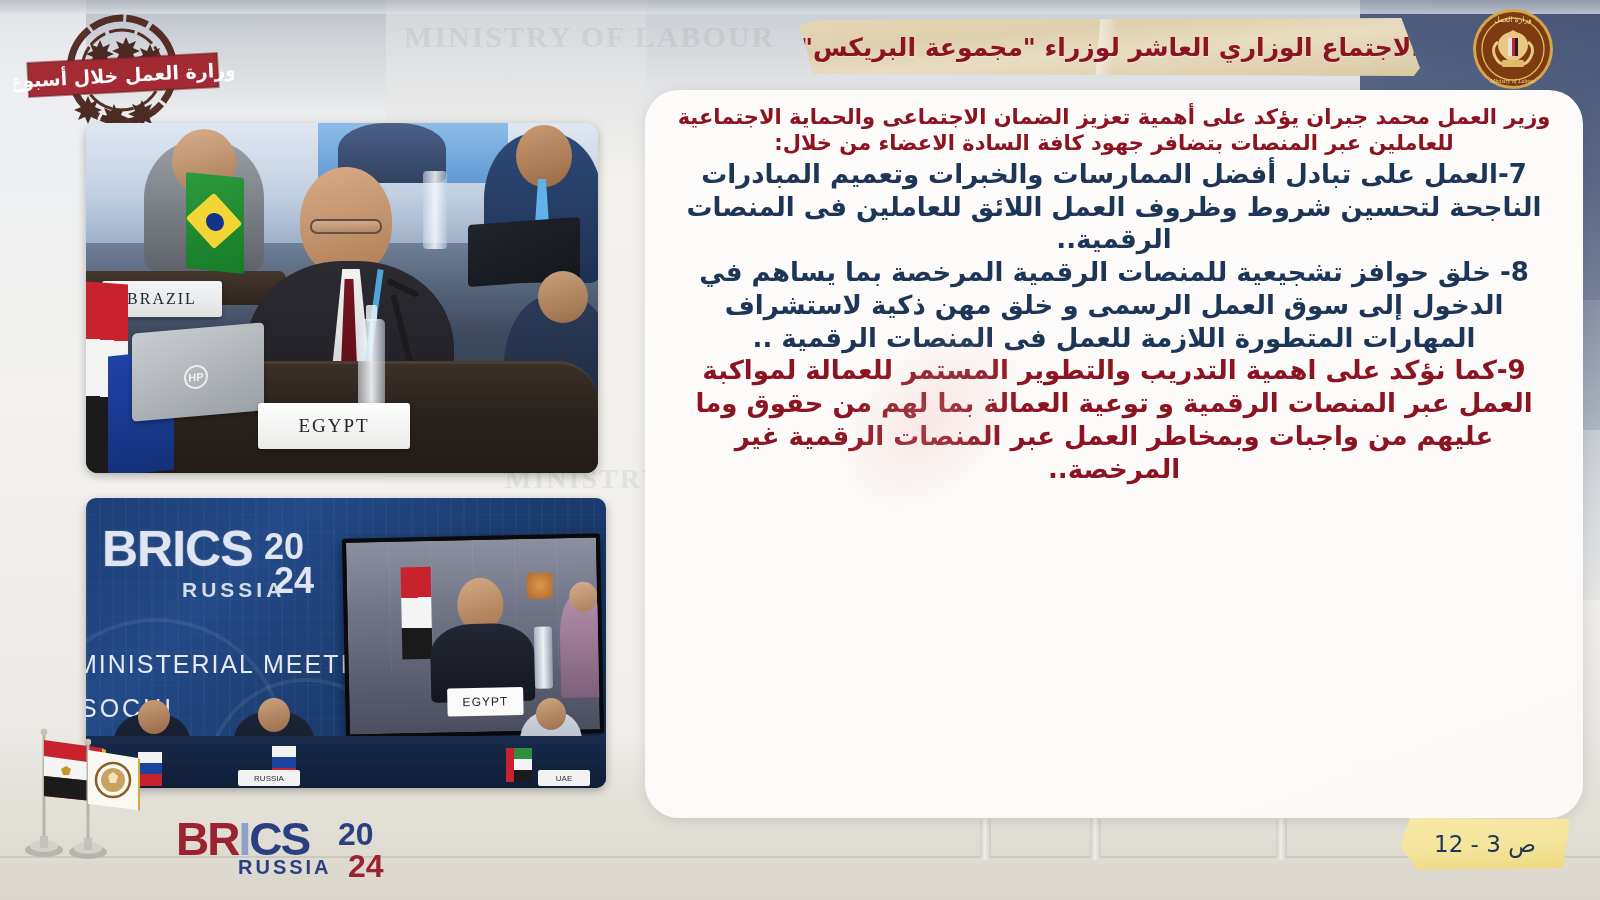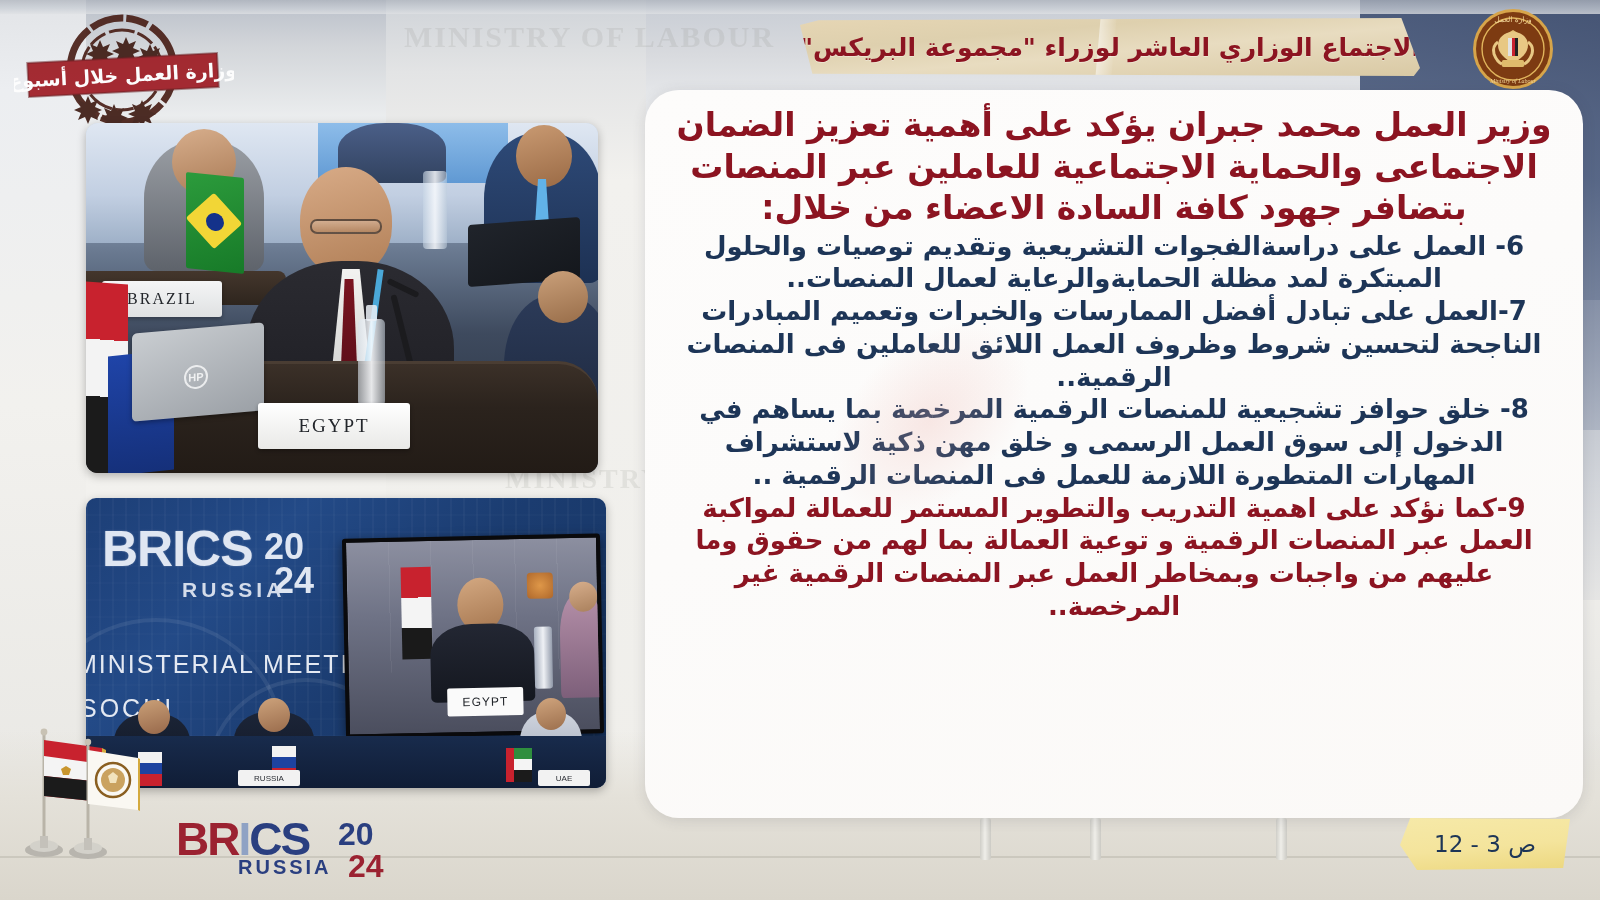--- a/index.html
+++ b/index.html
@@ -227,21 +227,21 @@
   
   .panel{position:absolute;left:645px;top:90px;width:938px;height:728px;
     background:linear-gradient(160deg,#fdfcfb 0%,#fcfbfa 45%,#fbf9f7 100%);
     border-radius:34px;box-shadow:0 2px 14px rgba(60,60,70,.14);
     padding:14px 26px 8px 26px;direction:rtl;overflow:hidden;}
   .panel:before{content:"";position:absolute;left:210px;top:215px;width:150px;height:230px;
     background:radial-gradient(ellipse at center,rgba(236,178,170,.28),rgba(236,178,170,0) 72%);
     transform:rotate(45deg);border-radius:26px;pointer-events:none;}
   .ptxt{font-family:"DejaVu Sans", sans-serif;font-weight:700;text-align:center;
     line-height:1.26;letter-spacing:-.2px;}
-  .p-intro{color:#8c1421;font-size:33px;margin-bottom:1px;}
+  .p-intro{color:#8c1421;font-size:21px;margin-bottom:1px;}
   .p-navy{color:#1d3557;font-size:26px;}
   .p-red{color:#8c1421;font-size:26px;}
 
   
   .pagebadge{position:absolute;left:1400px;top:818px;width:170px;height:52px;
     background:linear-gradient(175deg,#f6e9a8 0%,#f4e49c 55%,#ecd77e 100%);
     clip-path:polygon(6% 0%, 100% 2%, 96% 96%, 10% 100%, 0% 52%);
     display:flex;align-items:center;justify-content:center;
     box-shadow:0 2px 5px rgba(0,0,0,.18);}
   .pagebadge span{font-family:"DejaVu Sans", sans-serif;font-weight:400;font-size:23px;
@@ -421,21 +421,20 @@
   <div class="bl-main">
     <span class="bl-b">B</span><span class="bl-r">R</span><span class="bl-i">I</span><span class="bl-c">C</span><span class="bl-s">S</span>
   </div>
   <div class="bl-20">20</div>
   <div class="bl-24">24</div>
   <div class="bl-russia">RUSSIA</div>
 </div>
 
 <div class="panel">
   <p class="ptxt p-intro">وزير العمل محمد جبران يؤكد على أهمية تعزيز الضمان الاجتماعى والحماية الاجتماعية للعاملين عبر المنصات بتضافر جهود كافة السادة الاعضاء من خلال:</p>
-  <p class="ptxt p-navy">6- العمل على دراسةالفجوات التشريعية وتقديم توصيات والحلول المبتكرة لمد مظلة الحمايةوالرعاية لعمال المنصات..</p>
   <p class="ptxt p-navy">7-العمل على تبادل أفضل الممارسات والخبرات وتعميم المبادرات الناجحة لتحسين شروط وظروف العمل اللائق للعاملين فى المنصات الرقمية..</p>
   <p class="ptxt p-navy">8- خلق حوافز تشجيعية للمنصات الرقمية المرخصة بما يساهم في الدخول إلى سوق العمل الرسمى و خلق مهن ذكية لاستشراف المهارات المتطورة اللازمة للعمل فى المنصات الرقمية ..</p>
   <p class="ptxt p-red">9-كما نؤكد على اهمية التدريب والتطوير المستمر للعمالة لمواكبة العمل عبر المنصات الرقمية و توعية العمالة بما لهم من حقوق وما عليهم من واجبات وبمخاطر العمل عبر المنصات الرقمية غير المرخصة..</p>
 </div>
 
 <div class="pagebadge">
   <span>ص 3 - 12</span>
 </div>
 
 </body></html>

